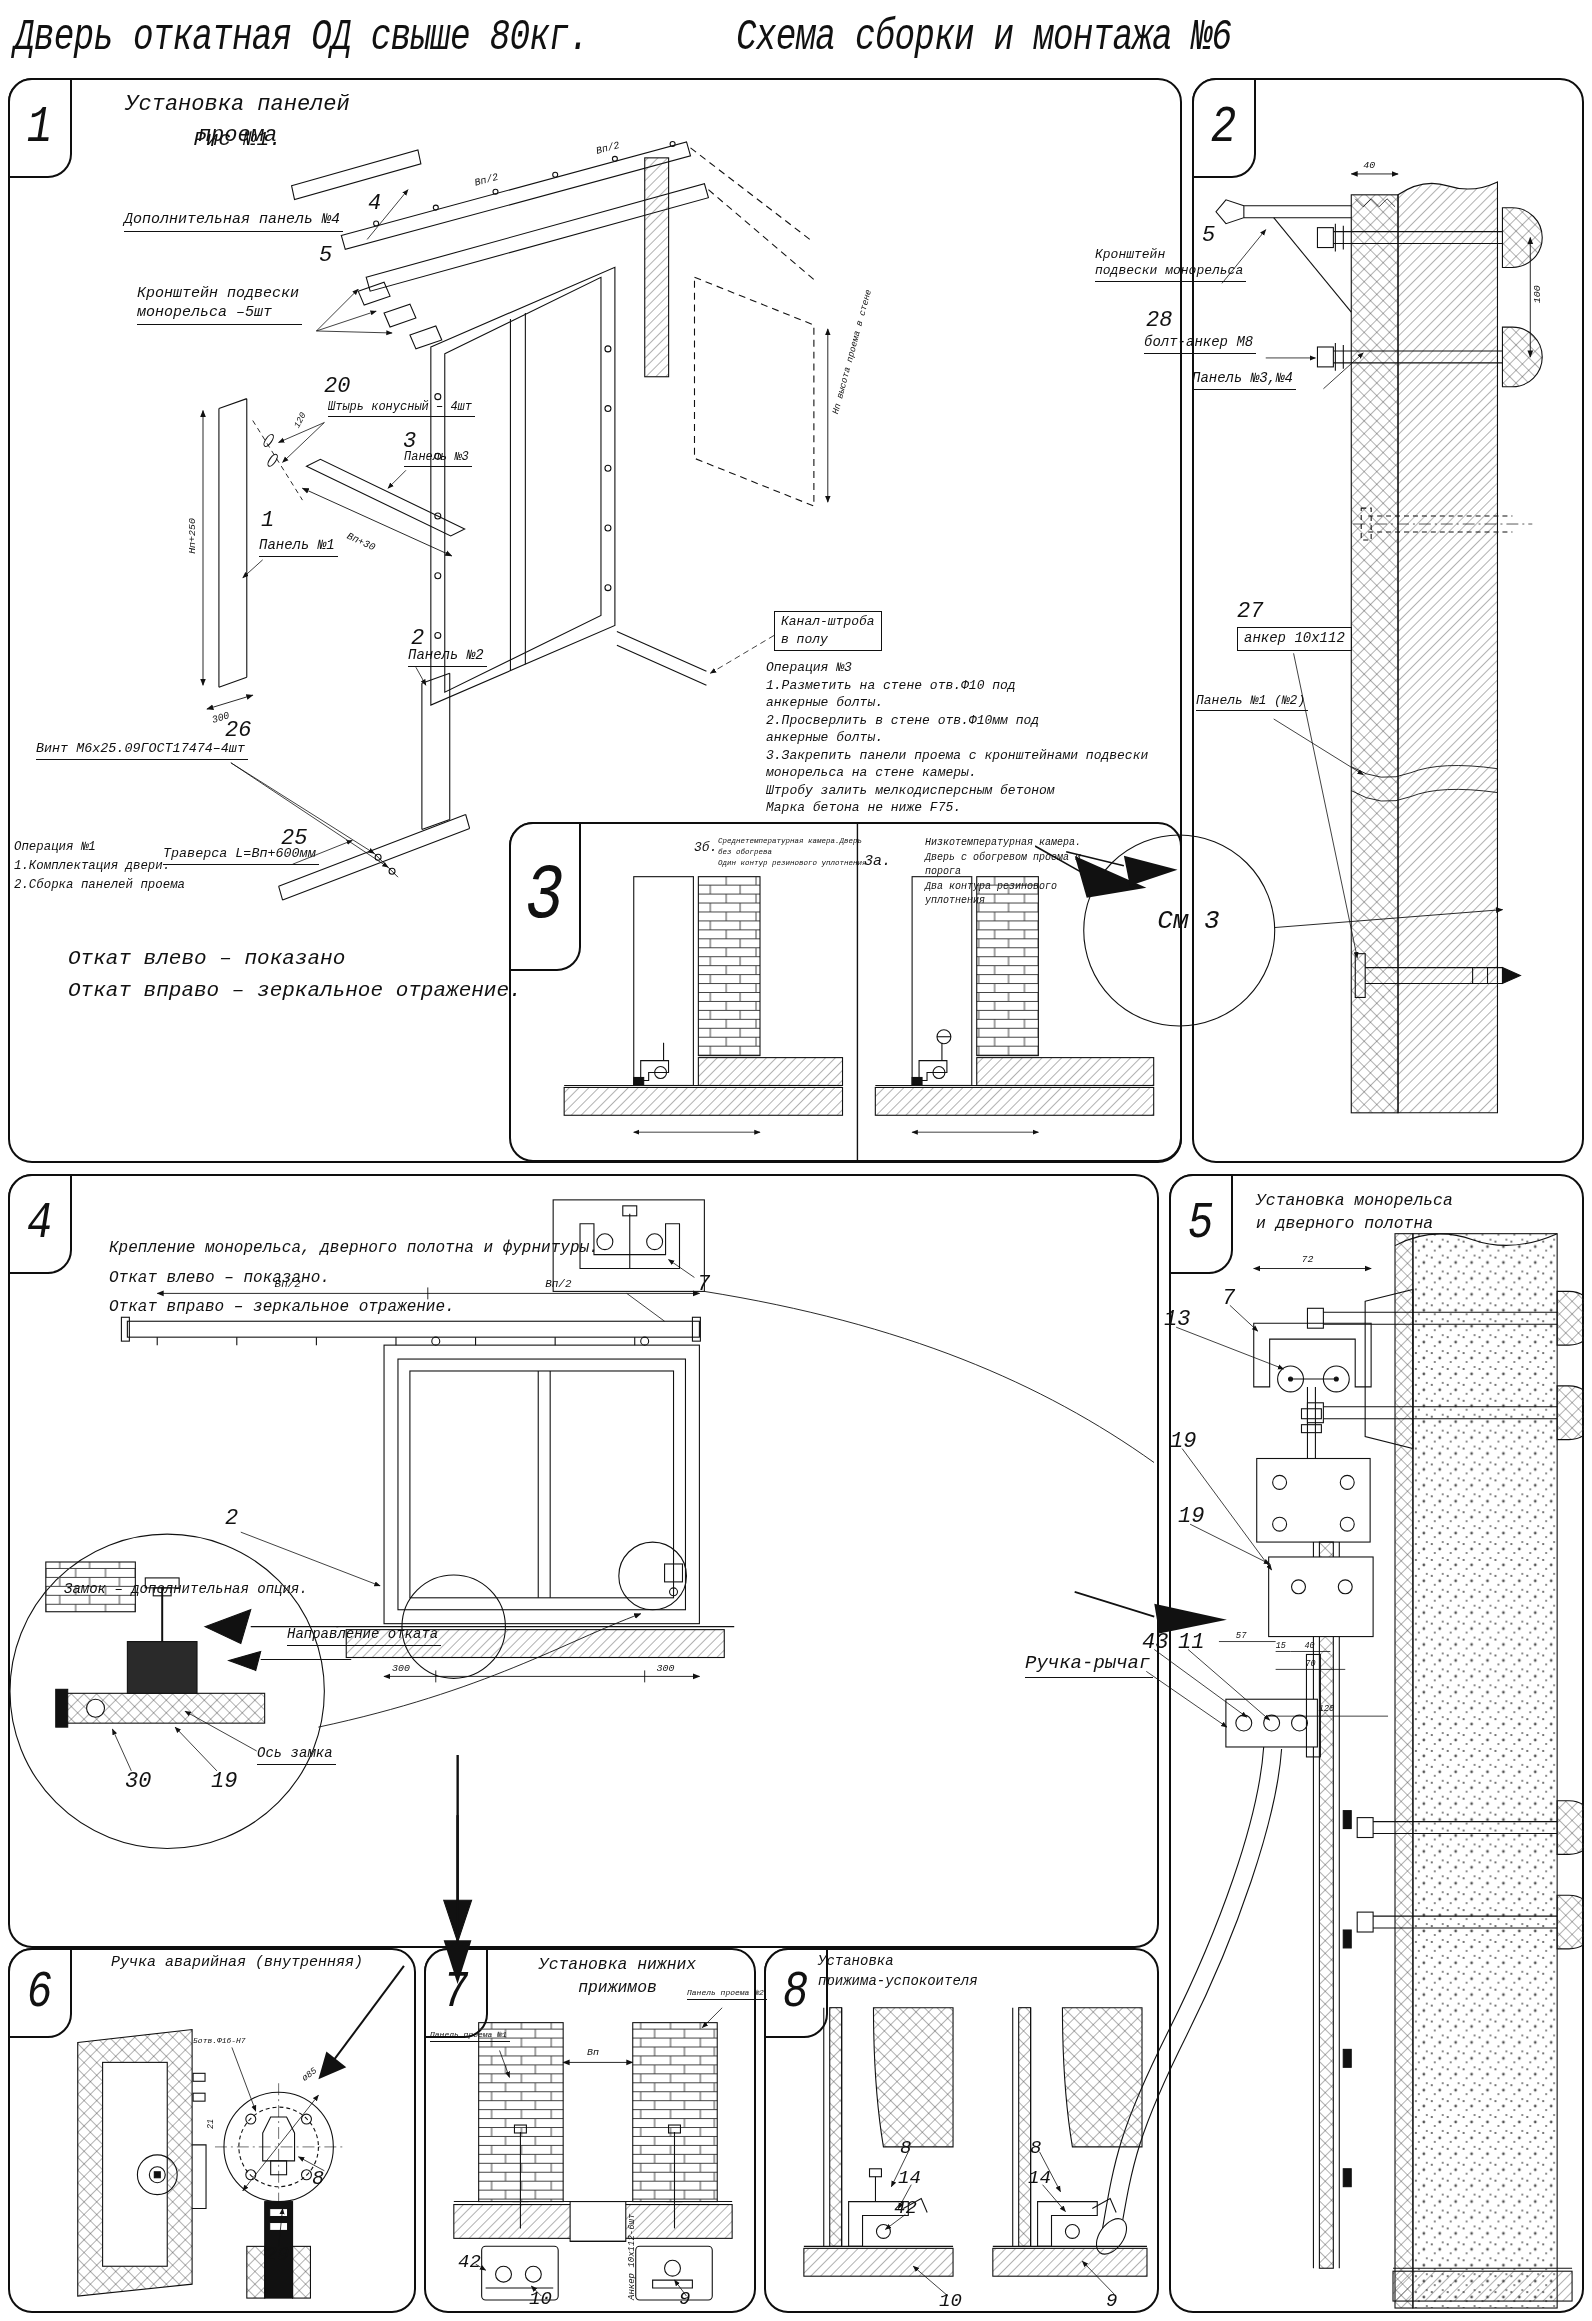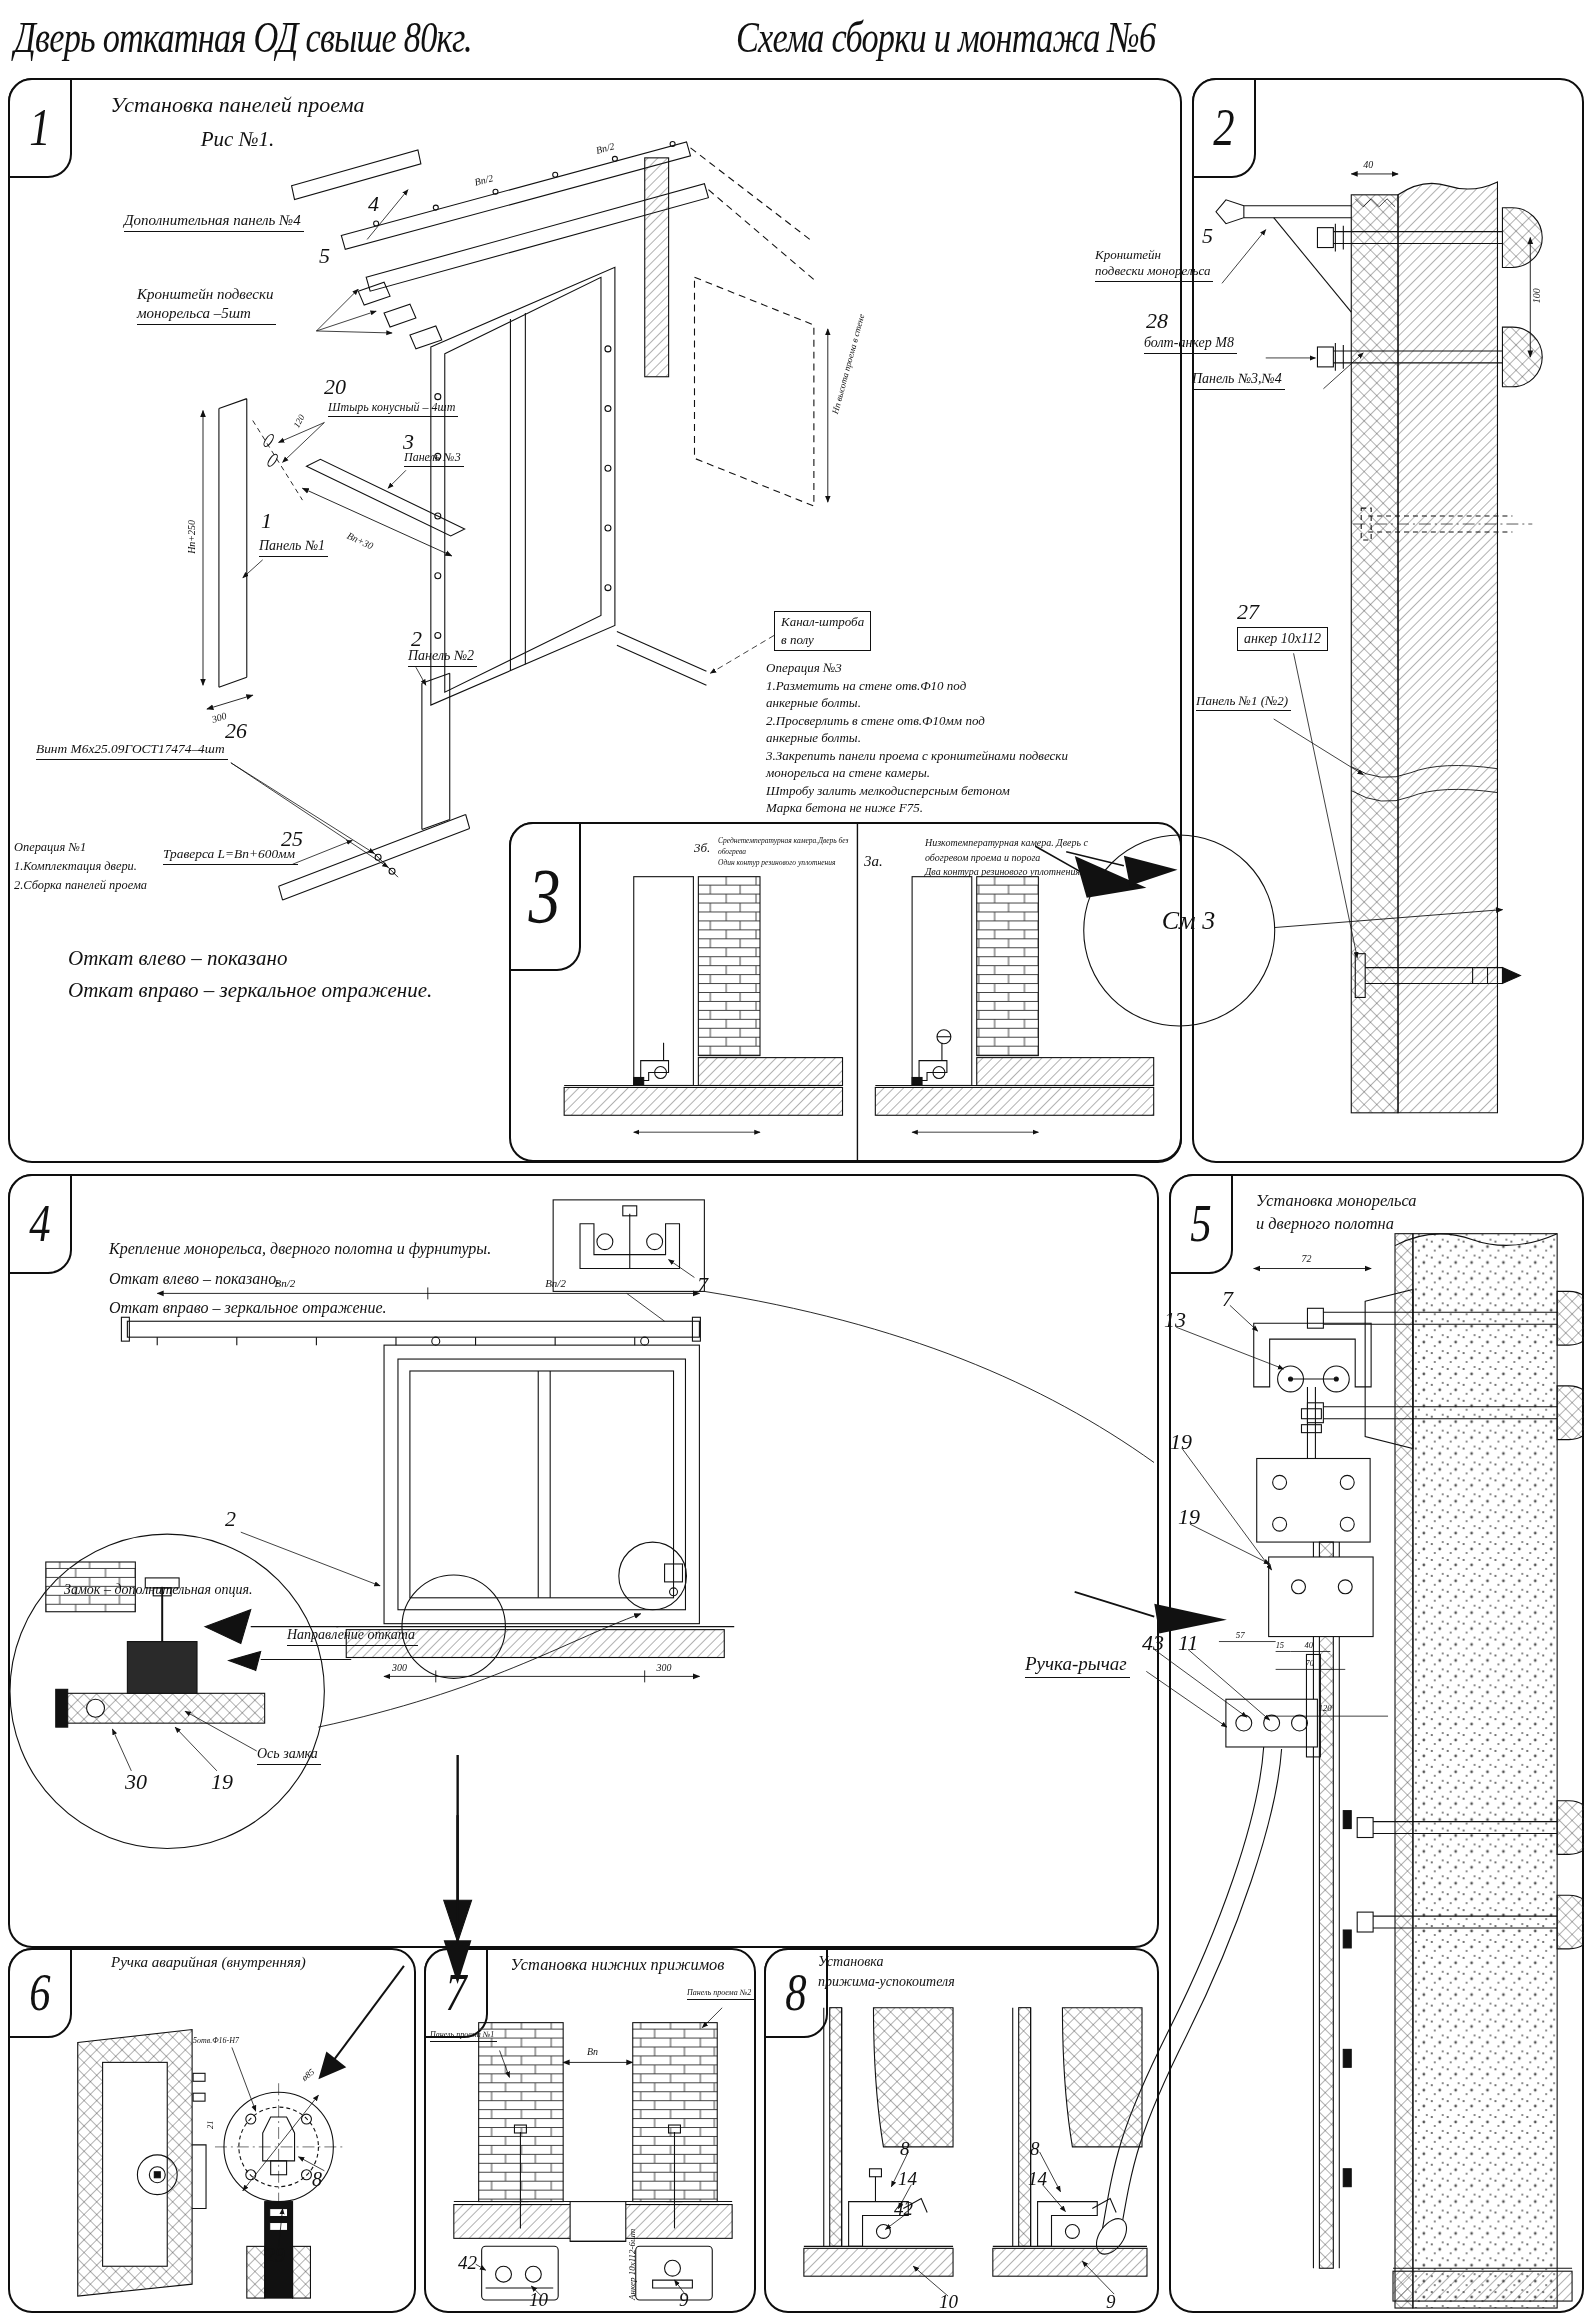--- a/index.html
+++ b/index.html
@@ -1,18 +1,18 @@
 <!DOCTYPE html>
 <html><head>
 <meta charset="utf-8">
 <style>
   *{box-sizing:border-box}
   html,body{margin:0;padding:0;background:#8a8a8a}
   .page{position:relative;width:1592px;height:2321px;background:#ffffff;
-        font-family:Liberation Serif, serif;color:#111;overflow:hidden}
+        font-family:Liberation Mono, monospace;color:#111;overflow:hidden}
   .box{position:absolute;border:2.2px solid #0e0e0e;border-radius:24px}
   .numcell{position:absolute;left:-2.2px;top:-2.2px;width:64px;height:100px;
            border:2.2px solid #0e0e0e;border-radius:24px 0 24px 0;background:#fff;
            display:flex;align-items:center;justify-content:center}
   .num{font-style:italic;font-size:52px;line-height:1;transform:scaleX(.82)}
   .txt{position:absolute;font-style:italic;white-space:pre-line;line-height:1.4}
   .lbl{position:absolute;font-style:italic;white-space:pre-line;line-height:1.25;
        border-bottom:1.4px solid #111;padding:0 3px 1px 0}
   .co{position:absolute;font-style:italic;font-size:22px;line-height:1}
   .ctr{text-align:center}

